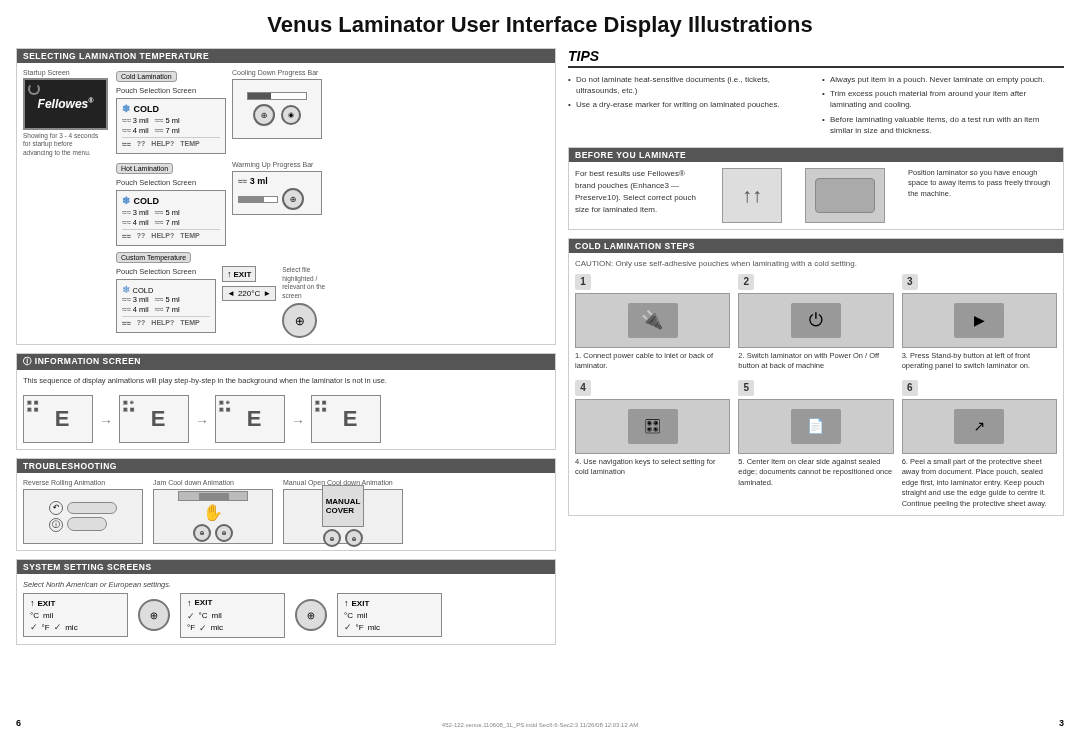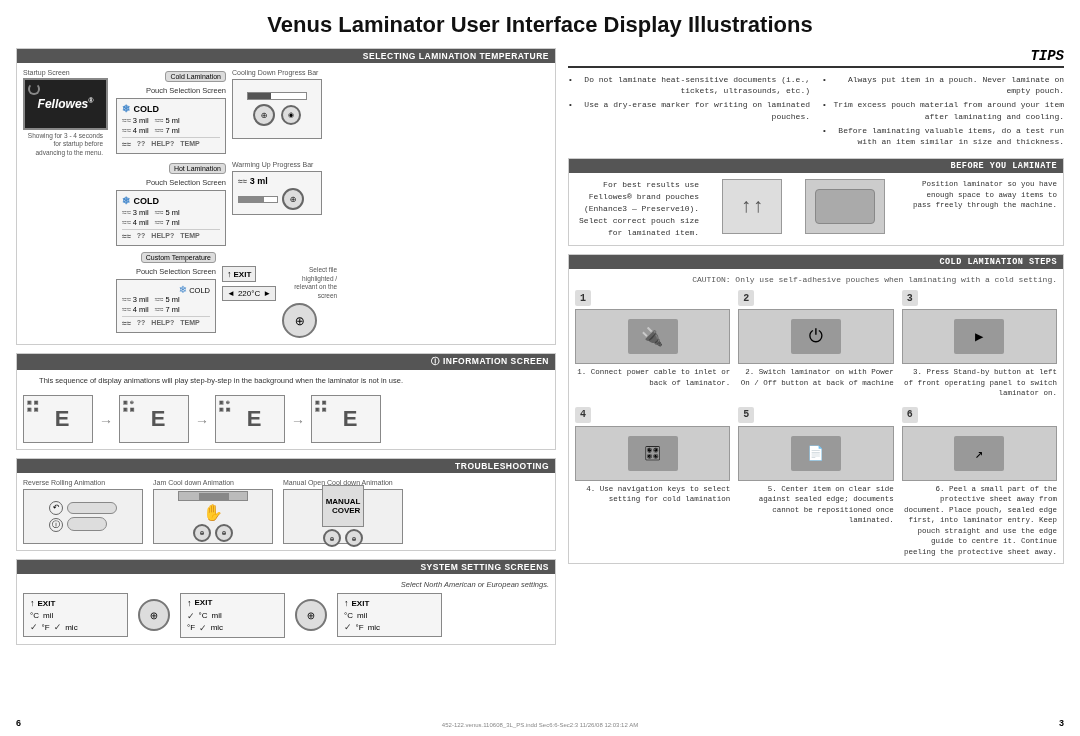--- a/index.html
+++ b/index.html
@@ -22,29 +22,27 @@
       font-size: 22px;
       font-weight: bold;
       text-align: center;
       margin-bottom: 10px;
       color: #111;
     }
     .content-area {
       display: flex;
       gap: 12px;
       height: calc(100% - 50px);
-      text-align: right;
     }
     .left-col {
       width: 540px;
       flex-shrink: 0;
     }
     .right-col {
       flex: 1;
-      font-family: Liberation Mono, monospace;
     }
     .section {
       border: 1px solid #ccc;
       margin-bottom: 8px;
     }
     .section-header {
       background: #555;
       color: white;
       font-size: 8.5px;
       font-weight: bold;

